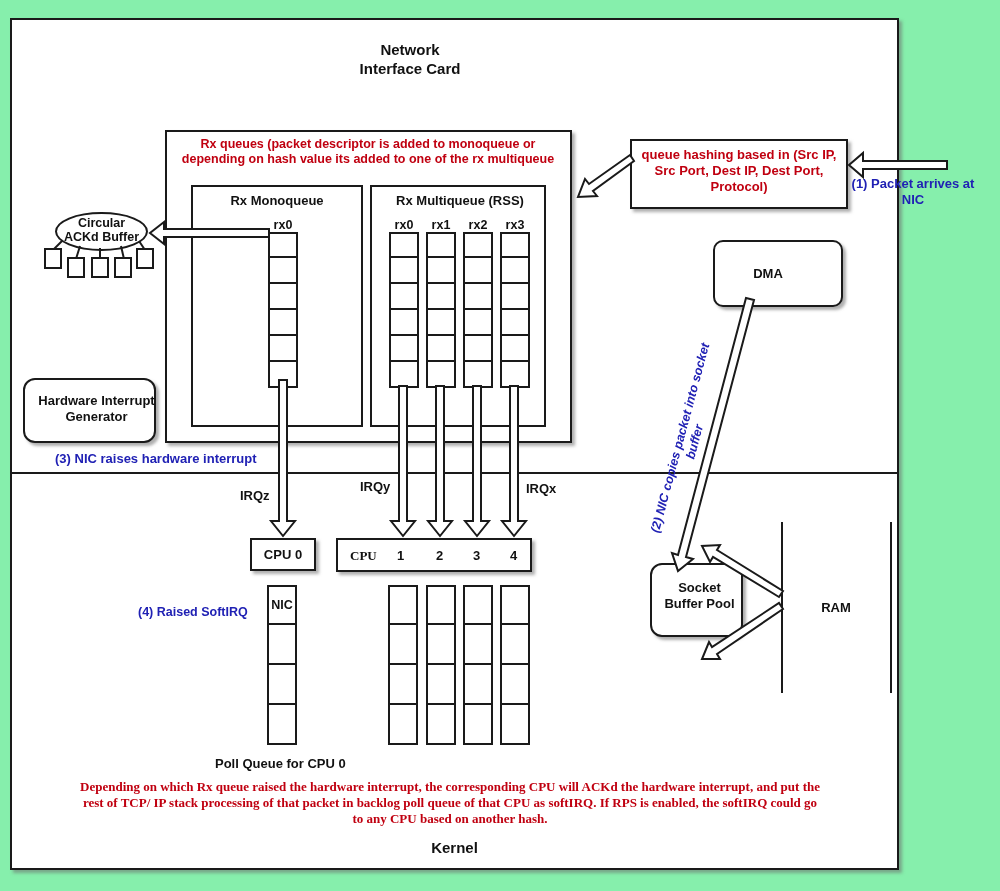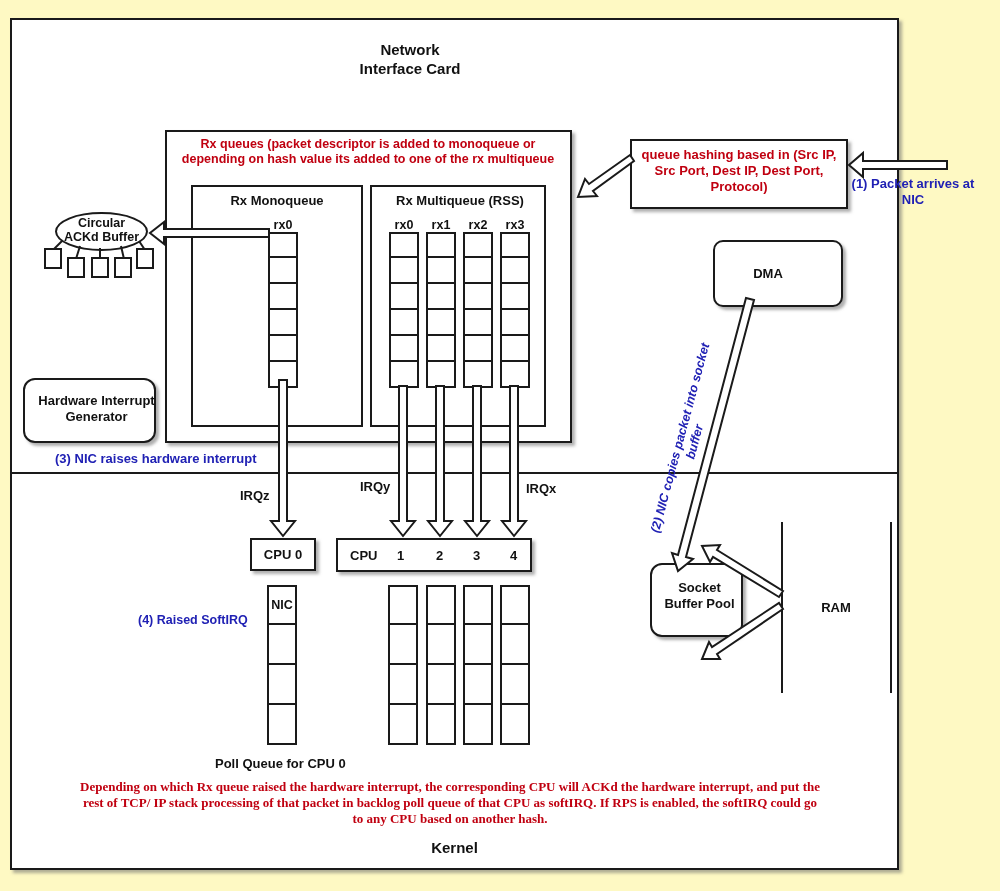--- a/index.html
+++ b/index.html
@@ -1,16 +1,16 @@
 <!DOCTYPE html>
 <html><head>
 <meta charset="utf-8">
 <style>
   html,body{margin:0;padding:0;background:#fff;}
-  .stage{position:relative;width:1000px;height:891px;background:#fef9c3;
+  .stage{position:relative;width:1000px;height:891px;background:#86efac;
          font-family:"Liberation Sans","DejaVu Sans",sans-serif;font-weight:bold;color:#111;}
   .abs{position:absolute;}
   .box{position:absolute;border:2px solid #1a1a1a;background:#fff;box-sizing:border-box;}
   .shadow{box-shadow:3px 3px 3px rgba(110,110,110,.55);}
   .rounded{border-radius:12px;}
   .ctr{text-align:center;}
   .red{color:#c00010;}
   .blue{color:#2021b4;}
   .t15{font-size:15px;line-height:19px;}
   .t13{font-size:13px;line-height:16px;}
@@ -138,27 +138,27 @@
   <div class="abs ctr t13" style="left:791px;top:600px;width:90px;">RAM</div>
 
   <div class="abs t13" style="left:240px;top:488px;">IRQz</div>
   <div class="abs t13" style="left:360px;top:479px;">IRQy</div>
   <div class="abs t13" style="left:526px;top:481px;">IRQx</div>
 
   <div class="box shadow" style="left:250px;top:538px;width:66px;height:33px;"></div>
   <div class="abs ctr t13" style="left:250px;top:547px;width:66px;">CPU 0</div>
 
   <div class="box shadow" style="left:336px;top:538px;width:196px;height:34px;"></div>
-  <div class="abs t13" style="left:350px;top:548px;">CPU</div>
+  <div class="abs t13" style="left:350px;top:548px;font-family:Liberation Serif, serif;">CPU</div>
   <div class="abs t13" style="left:397px;top:548px;">1</div>
   <div class="abs t13" style="left:436px;top:548px;">2</div>
   <div class="abs t13" style="left:473px;top:548px;">3</div>
   <div class="abs t13" style="left:510px;top:548px;">4</div>
 
-  <div class="abs t12 blue" style="left:138px;top:605px;margin-top:8px;">(4) Raised SoftIRQ</div>
+  <div class="abs t12 blue" style="left:138px;top:605px;">(4) Raised SoftIRQ</div>
 
   <div class="pollcol" style="left:267px;top:585px;">
     <div class="cell niccell">NIC</div>
     <div class="cell"></div>
     <div class="cell"></div>
     <div class="cell"></div>
   </div>
   <div class="pollcol" style="left:388px;top:585px;">
     <div class="cell"></div>
       <div class="cell"></div>

